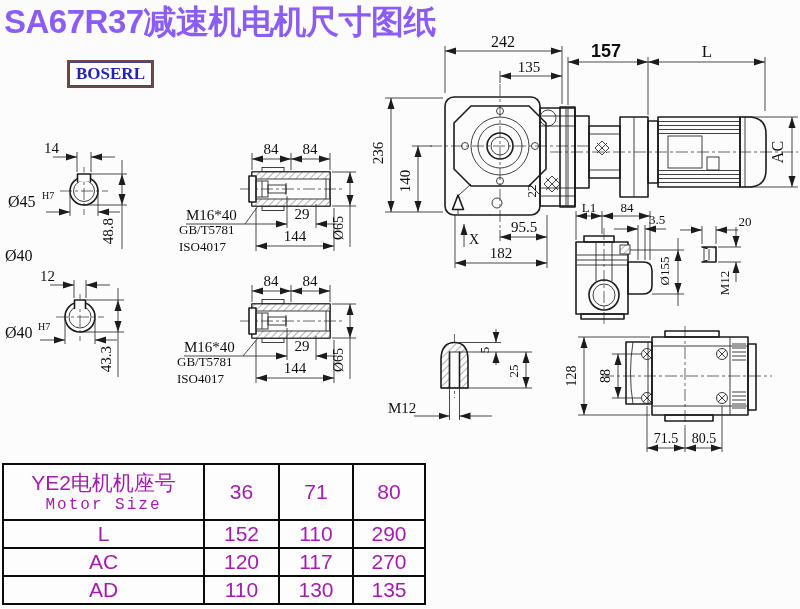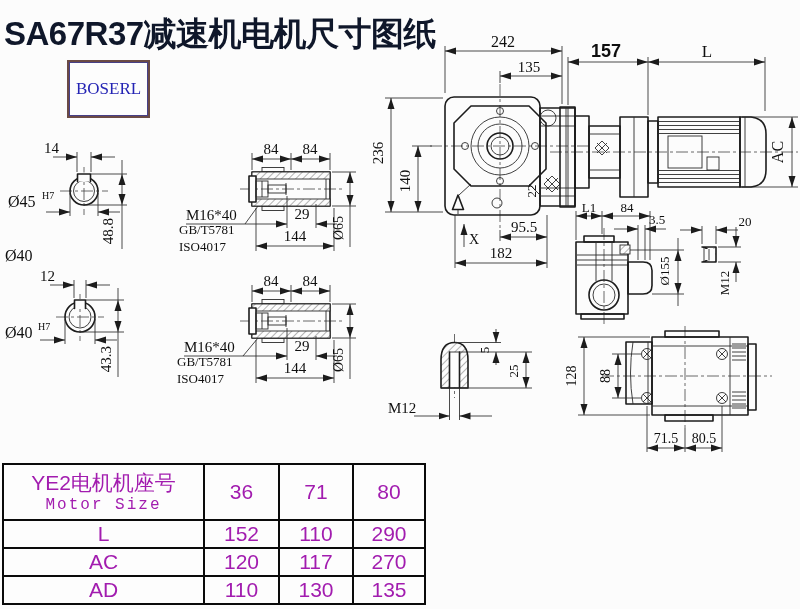--- a/index.html
+++ b/index.html
@@ -1,22 +1,22 @@
 <!DOCTYPE html>
 <html><head>
 <meta charset="utf-8">
 <style>
   html,body{margin:0;padding:0}
   body{width:800px;height:609px;background:#fcfcfc;overflow:hidden;position:relative;
        font-family:"Liberation Sans","DejaVu Sans",sans-serif}
-  .title{position:absolute;left:4px;top:12px;font-size:33px;font-weight:800;color:#0f172a;
+  .title{position:absolute;left:4px;top:0px;font-size:33px;font-weight:800;color:#8b5cf6;
          white-space:nowrap;letter-spacing:-0.5px}
-  .logo{position:absolute;left:67px;top:60px;padding:17px 7px;border:2px solid #6b4a45;
+  .logo{position:absolute;left:67px;top:60px;padding:2px 7px;border:2px solid #6b4a45;
         box-shadow:inset 0 0 0 1px #474088;color:#2424b4;background:#fdfdfd;
-        font-family:"Liberation Serif","DejaVu Serif",serif;font-weight:normal;font-size:17px}
+        font-family:"Liberation Serif","DejaVu Serif",serif;font-weight:bold;font-size:17px}
   svg.draw{position:absolute;left:0;top:0}
   .tk{stroke:#1c1c1c;stroke-width:1.6;fill:none;stroke-linejoin:round;stroke-linecap:round}
   .tn{stroke:#2b2b2b;stroke-width:0.9;fill:none}
   .dm{stroke:#2b2b2b;stroke-width:0.85;fill:none}
   .cl{stroke:#454545;stroke-width:0.8;fill:none;stroke-dasharray:12 3 3 3}
   .hf{fill:url(#h)}
   .wf{fill:#fcfcfc;stroke:none}
   svg text{font-family:"Liberation Serif","DejaVu Serif",serif;font-size:15px;fill:#0f0f0f}
   .mid{text-anchor:middle}
   .fs10{font-size:10px}.fs13{font-size:13px}.fs14{font-size:14px}.fs16{font-size:16px}.fs17{font-size:17px}

